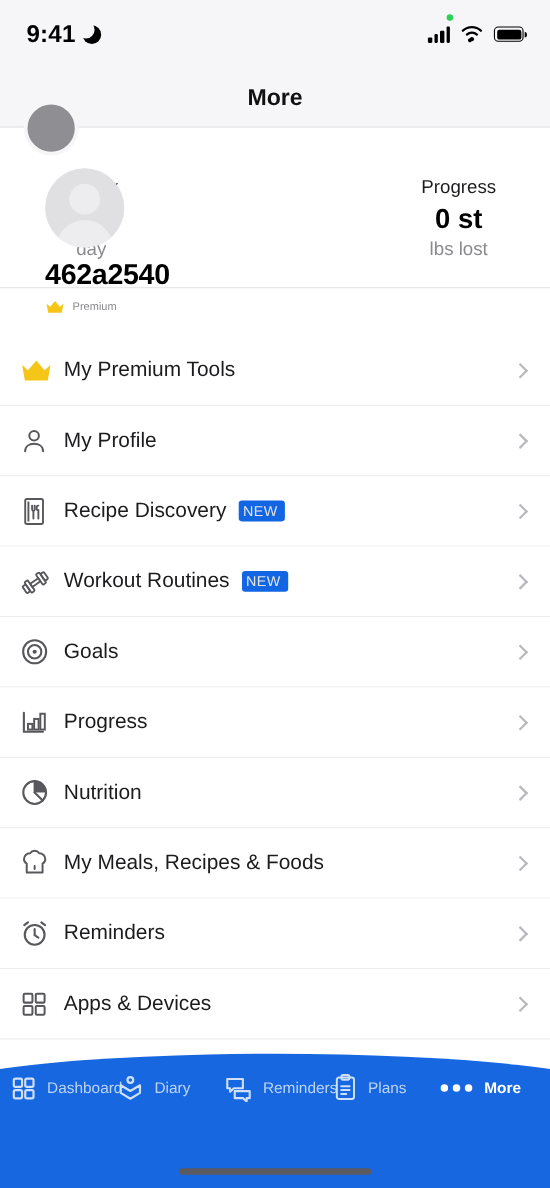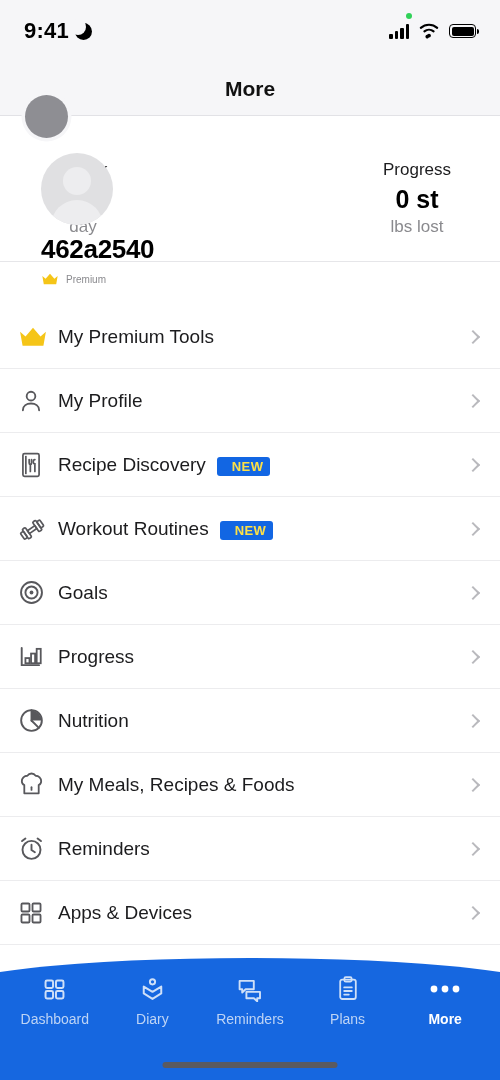--- a/index.html
+++ b/index.html
@@ -93,48 +93,48 @@
   
   .menu{ position:absolute; top:305px; left:0; width:500px; }
   .row{
     position:relative; height:64px; display:flex; align-items:center;
     padding:0 18px 0 18px; background:#fff;
     border-bottom:1px solid #ececee;
   }
   .row .ic{ width:40px; flex:0 0 40px; display:flex; align-items:center; justify-content:flex-start; }
   .row-label{ font-size:19px; color:#1c1c1e; white-space:nowrap; }
   .badge-new{
-    margin-left:11px; background:#1266e3; color:#fde047;
-    font-size:13px; font-weight:700; letter-spacing:.4px;
-    padding:3px 7px 3px 15px; border-radius:3px; line-height:1;
+    margin-left:11px; background:#1266e3; color:#e5e5e5;
+    font-size:13px; font-weight:400; letter-spacing:.4px;
+    padding:3px 7px 3px 4px; border-radius:3px; line-height:1;
     display:inline-block;
   }
   .chev{
     position:absolute; right:22px; top:50%; transform:translateY(-50%);
     width:10px; height:10px; border-right:2.2px solid #b9b9bd; border-top:2.2px solid #b9b9bd;
     transform:translateY(-50%) rotate(45deg);
   }
-  .row-main{ display:flex; align-items:flex-end; }
+  .row-main{ display:flex; align-items:center; }
 
   
   .bottomnav{
     position:absolute; left:0; bottom:0; width:500px; height:130px;
     overflow:hidden;
   }
   .nav-bg{
     position:absolute; left:-60px; top:8px; width:620px; height:220px;
     background:#1667e0;
     border-radius:50% 50% 0 0 / 34px 34px 0 0;
   }
   .nav-items{
     position:absolute; left:0; top:26px; width:500px;
     display:flex; align-items:flex-start; justify-content:space-around;
     padding:0 6px;
   }
-  .nav-item{ width:92px; display:flex; flex-direction:column; align-items:center; gap:9px; }
+  .nav-item{ width:92px; display:flex; flex-direction:row; align-items:center; gap:9px; }
   .nav-label{ font-size:14px; color:#bed4f5; }
   .nav-item.active .nav-label{ color:#ffffff; font-weight:700; }
   .nav-ico{ height:26px; display:flex; align-items:center; justify-content:center; }
   .home-indicator{
     position:absolute; left:50%; transform:translateX(-50%); bottom:12px;
     width:175px; height:6px; border-radius:3px; background:#5a5a60;
   }
   svg{ display:block; }
 </style>
 </head>

